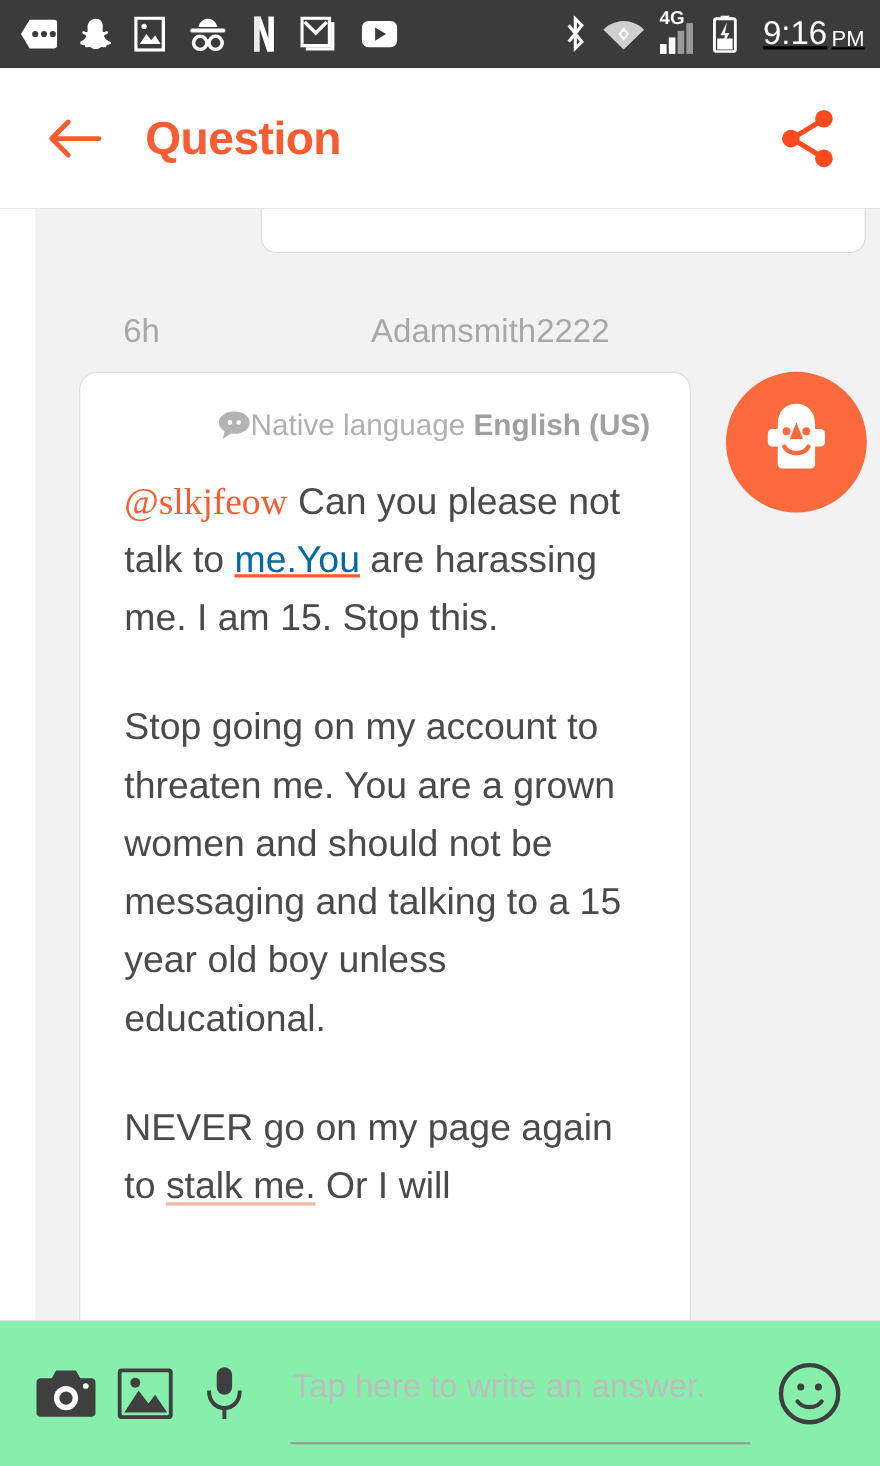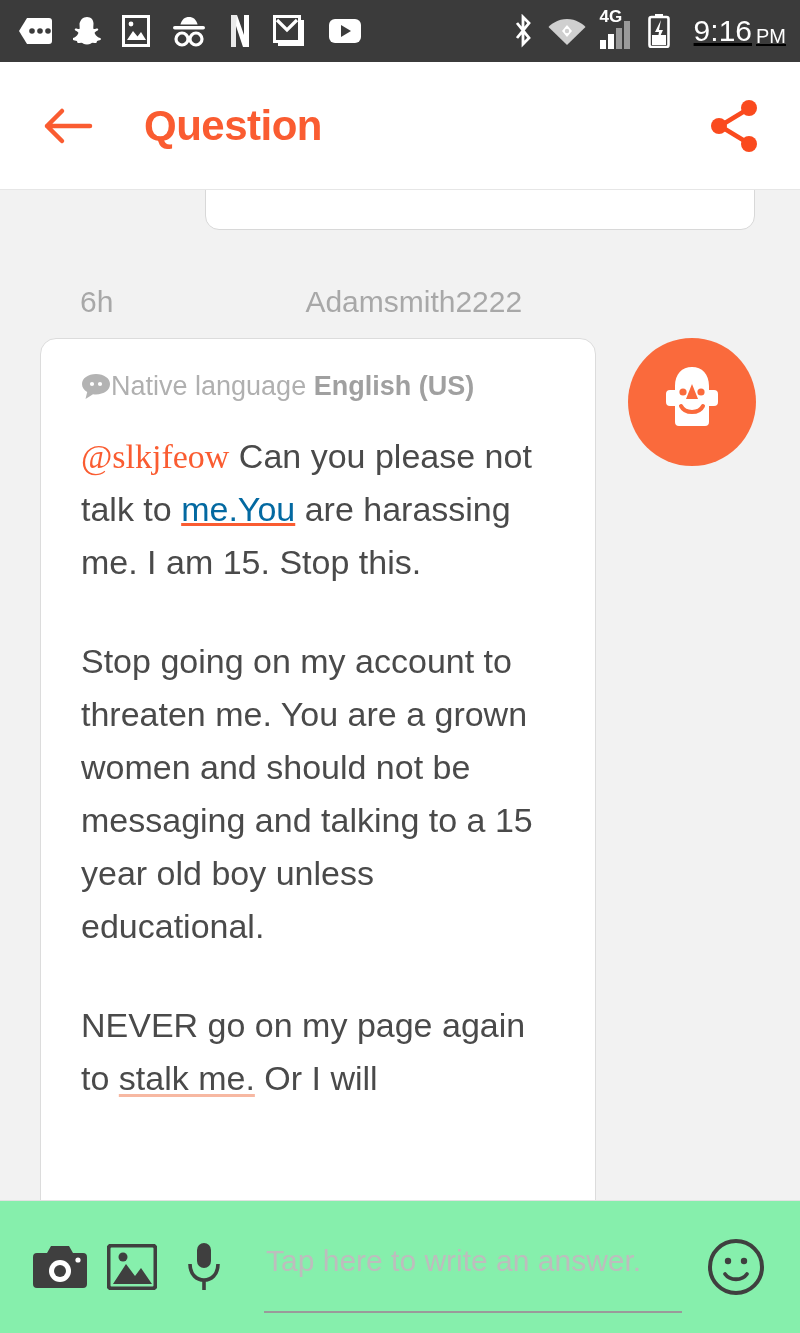--- a/index.html
+++ b/index.html
@@ -70,41 +70,42 @@
     display: flex;
     align-items: center;
     justify-content: center;
     cursor: pointer;
     flex: 0 0 auto;
   }
   .header-title {
     font-size: 42px;
     font-weight: bold;
     color: #FA5C31;
-    margin-left: 48px;
+    margin-left: 36px;
     letter-spacing: -0.5px;
     white-space: nowrap;
   }
   .share-btn {
     margin-left: auto;
     width: 60px;
     height: 60px;
     display: flex;
     align-items: center;
     justify-content: center;
     cursor: pointer;
   }
 
   
   .content {
     position: relative;
     height: 1010px;
     background: #f2f2f2;
     overflow: hidden;
     box-sizing: border-box;
+    margin-left: 32px;
   }
 
   
   .card-prev {
     position: absolute;
     top: -120px;
     left: 205px;
     width: 550px;
     height: 160px;
     background: #ffffff;
@@ -144,20 +145,21 @@
     border-top-left-radius: 16px;
     border-top-right-radius: 16px;
     box-sizing: border-box;
     padding: 32px 36px 0 40px;
   }
 
   .lang-row {
     display: flex;
     align-items: center;
     margin-bottom: 28px;
+    justify-content: flex-end;
   }
   .lang-text {
     font-size: 27px;
     color: #b0b0b0;
   }
   .lang-text b {
     color: #a0a0a0;
     font-weight: bold;
   }
 

